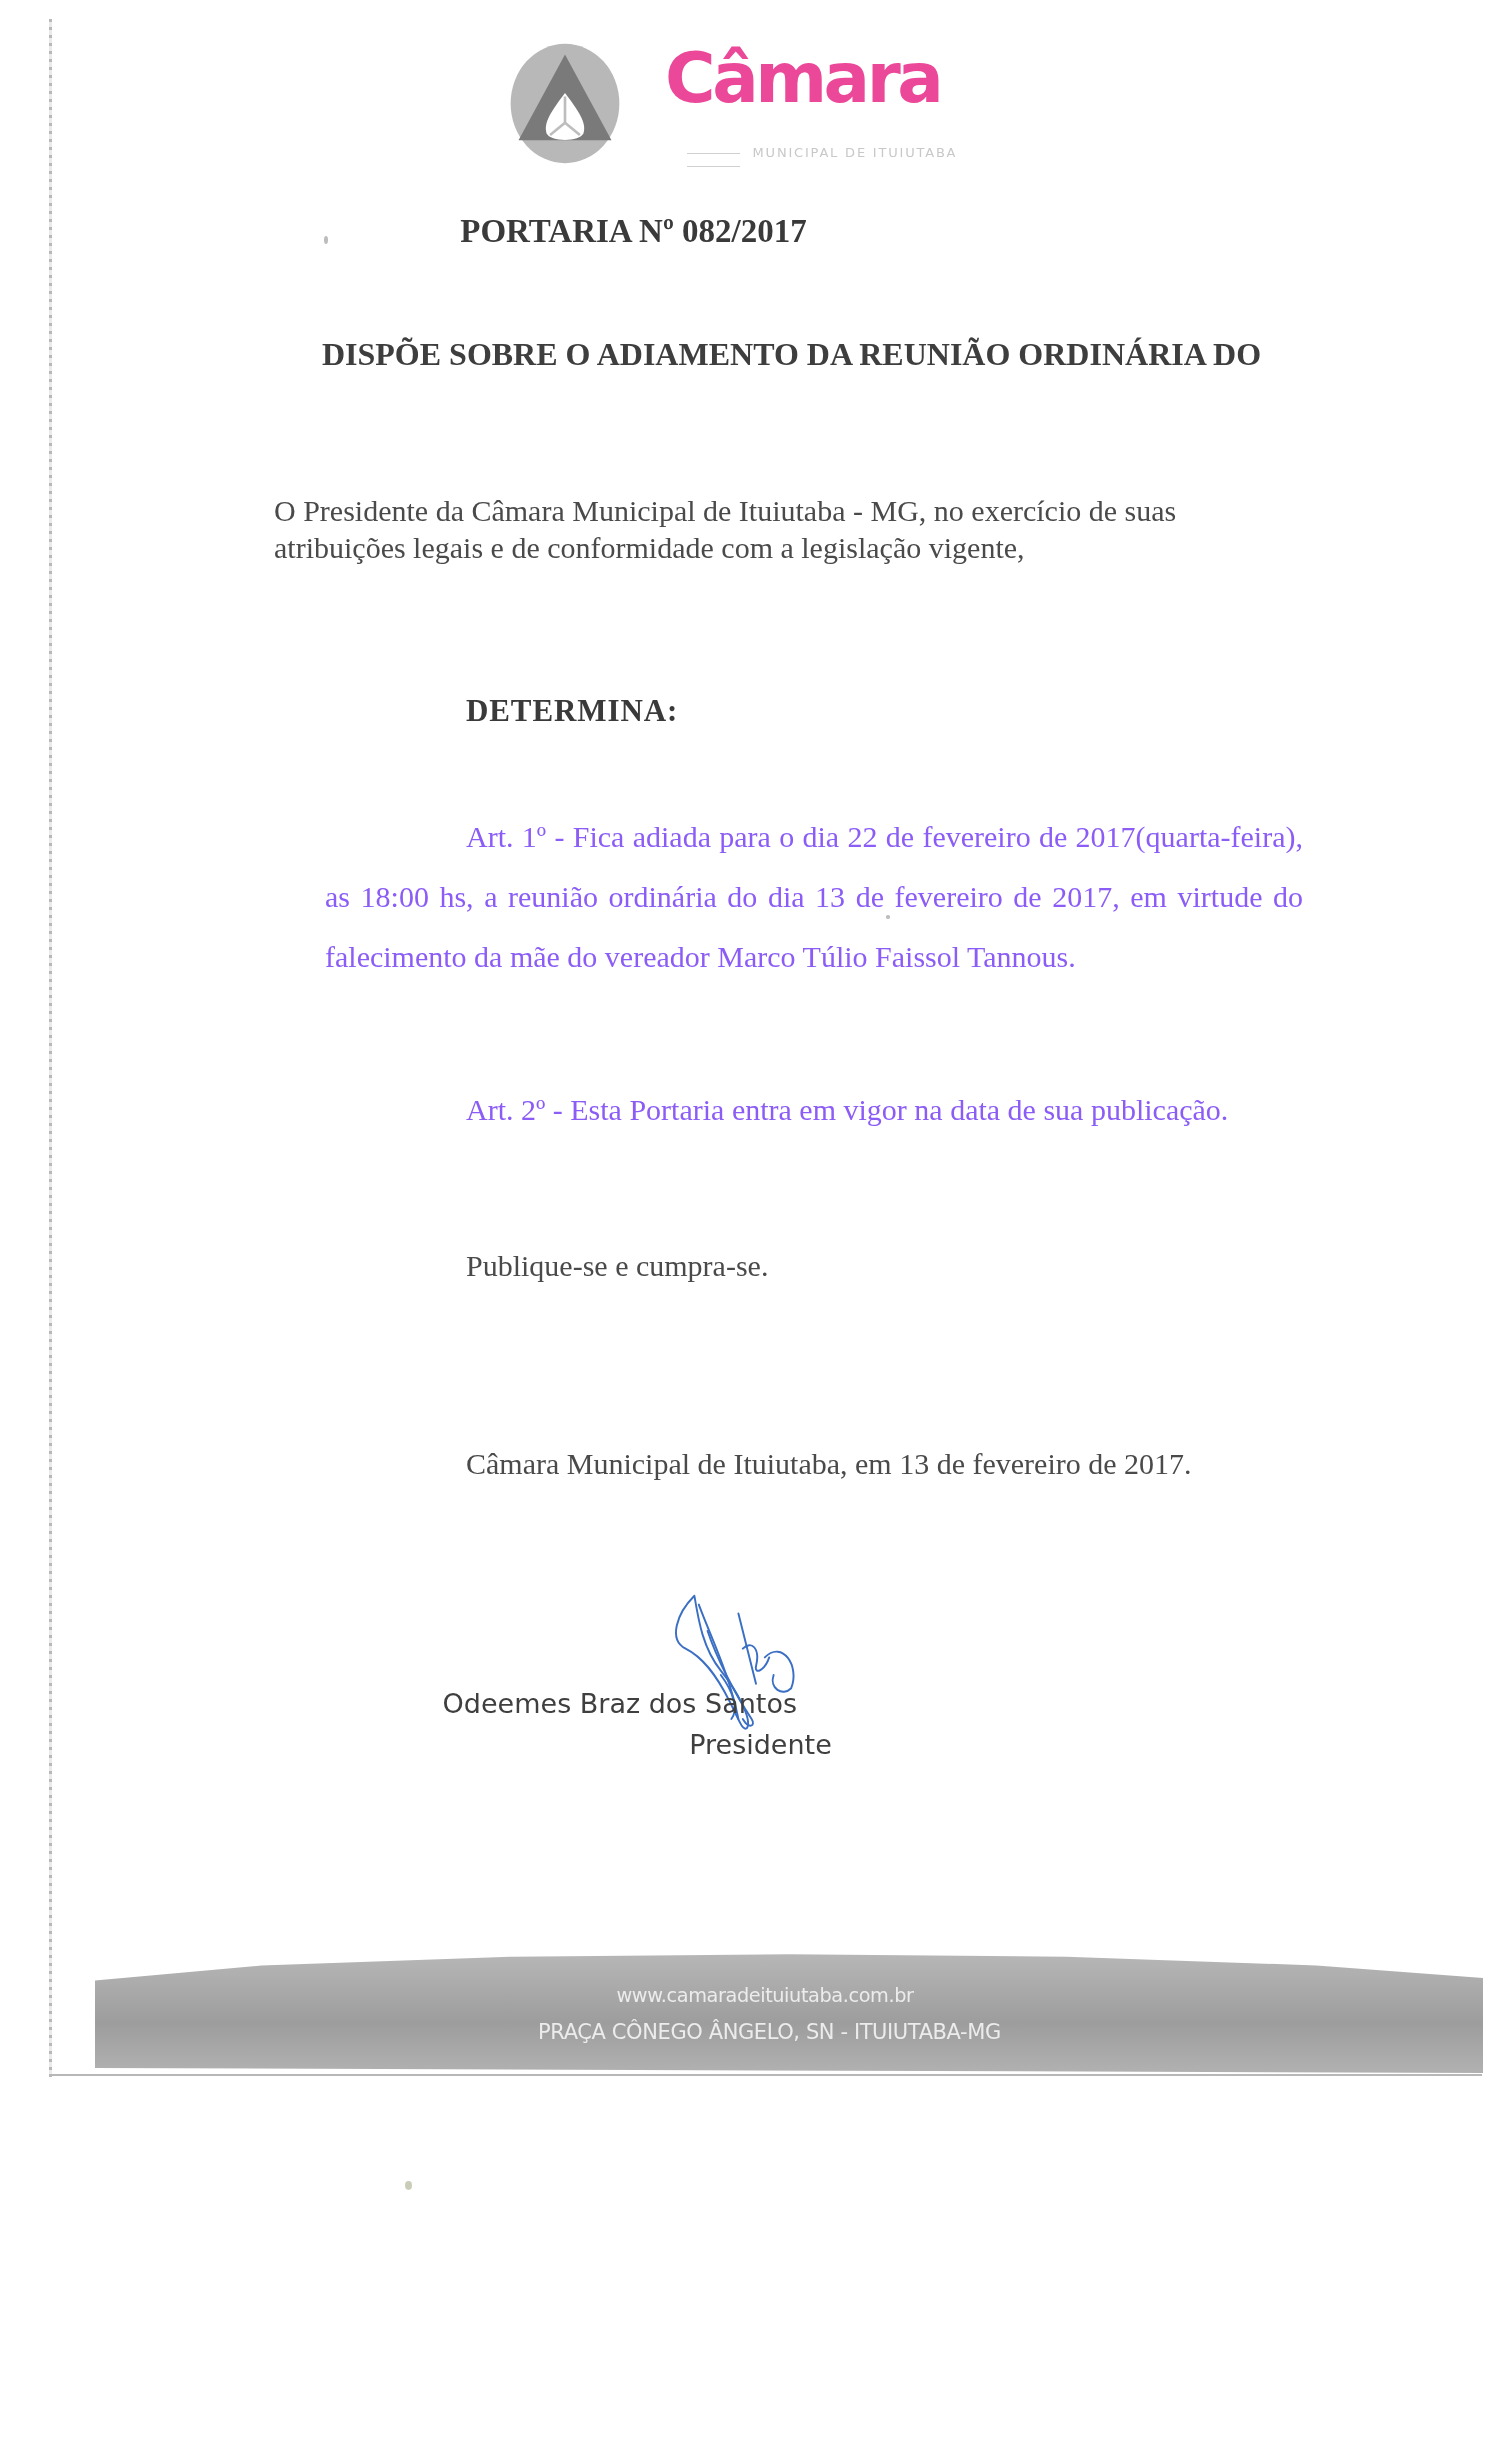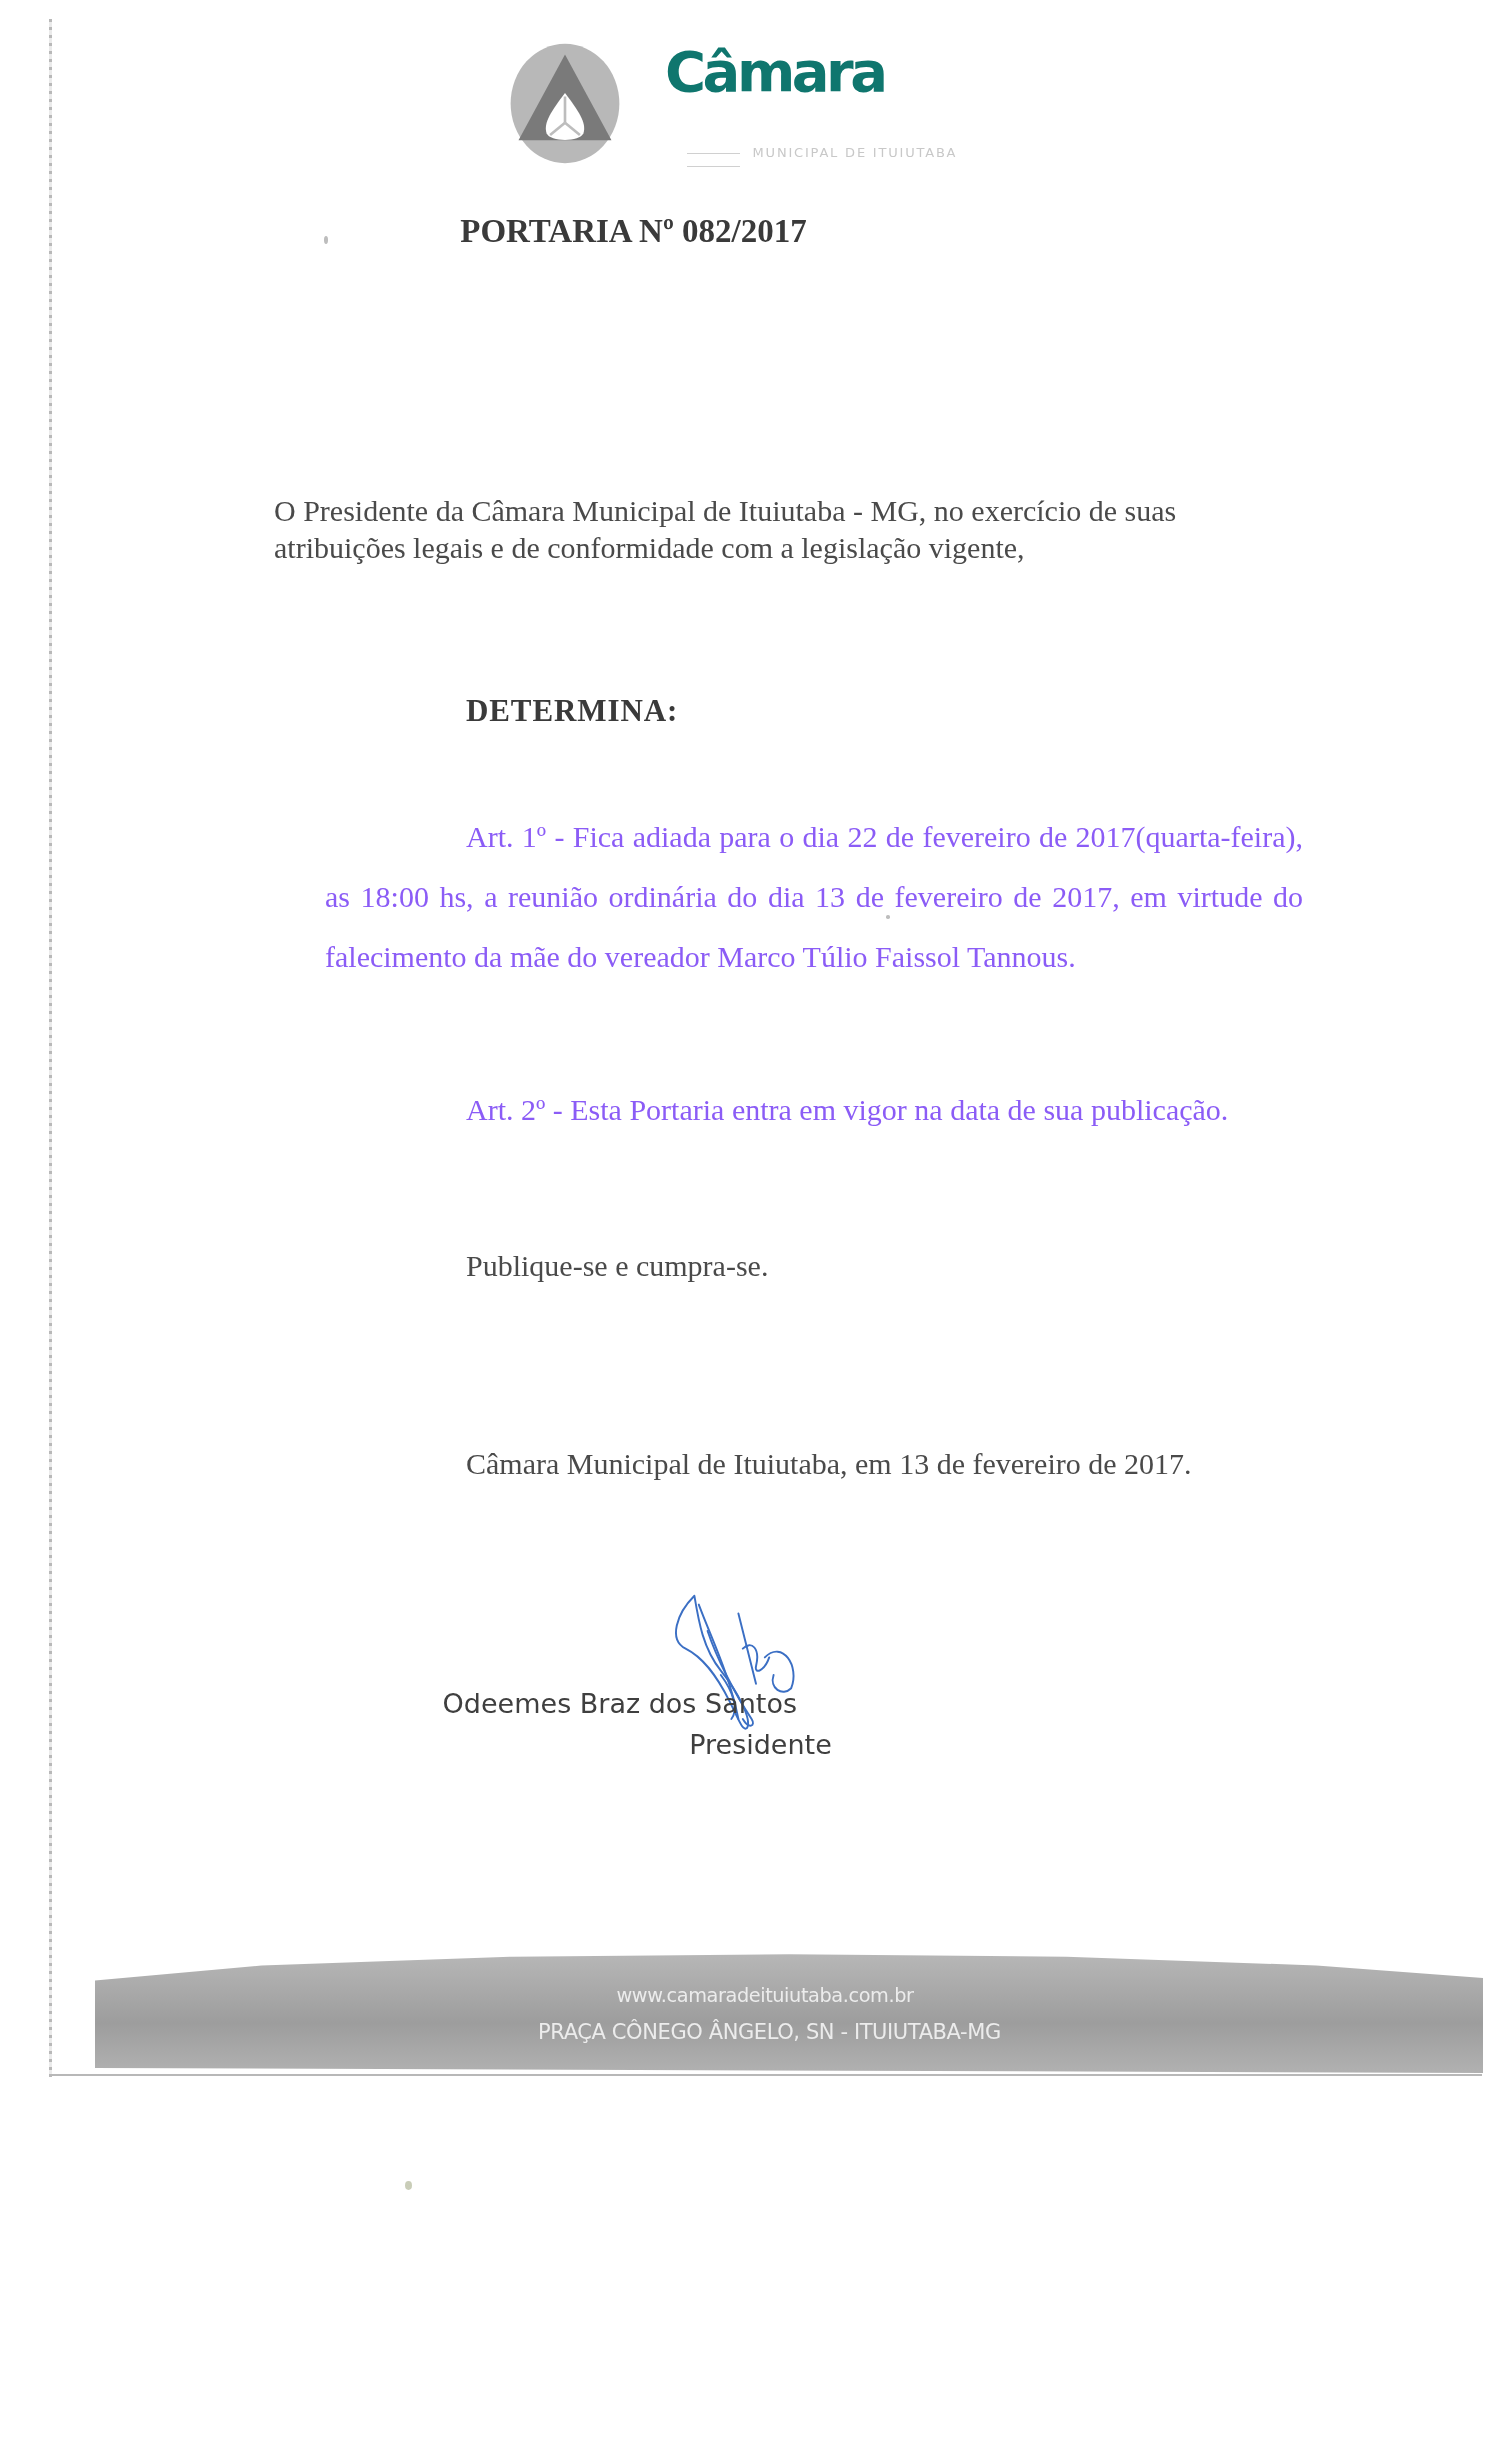--- a/index.html
+++ b/index.html
@@ -13,21 +13,21 @@
     opacity: 0.7;
   }
   .scan-edge-bottom {
     position: absolute; left: 49px; top: 2074px; width: 1433px; height: 1.8px; background: #b8b8b8;
   }
   
   .logo { position: absolute; left: 508px; top: 42px; width: 492px; height: 123px; }
   .logo-emblem { position: absolute; left: 0; top: 0; width: 114px; height: 123px; }
   .logo-word {
     position: absolute; left: 157px; top: 1.8px; font-family: "DejaVu Sans", "Liberation Sans", sans-serif;
-    font-weight: bold; font-size: 56px; letter-spacing: -3.5px; color: #0f766e; line-height: 1;
+    font-weight: bold; font-size: 69px; letter-spacing: -3.5px; color: #ec4899; line-height: 1;
   }
   .logo-sub {
     position: absolute; left: 167px; top: 104px; width: 325px; text-align: left;
     font-family: "DejaVu Sans", "Liberation Sans", sans-serif; font-size: 13px; letter-spacing: 1.8px;
     color: #c8c8c8; line-height: 1;
   }
   .logo-sub::before, .logo-sub::after {
     content: ""; display: inline-block; width: 53px; height: 0.9px; background: #d0d0d0; vertical-align: middle; margin: 0 12.3px;
   }
   
@@ -108,20 +108,21 @@
     <line x1="65" y1="92" x2="48" y2="106" stroke="#bdbdbd" stroke-width="3"></line>
     <line x1="65" y1="92" x2="82" y2="106" stroke="#bdbdbd" stroke-width="3"></line>
   </svg>
   <div class="logo-word">Câmara</div>
   <div class="logo-sub">MUNICIPAL DE ITUIUTABA</div>
 </div>
 
 <div class="portaria-title">PORTARIA Nº 082/2017</div>
 
 <div class="subject">
+  <div>DISPÕE SOBRE O ADIAMENTO DA REUNIÃO ORDINÁRIA DO</div>
 </div>
 
 <div class="intro">O Presidente da Câmara Municipal de Ituiutaba - MG, no exercício de suas atribuições legais e de conformidade com a legislação vigente,</div>
 
 <div class="determina">DETERMINA:</div>
 
 <div class="article art1">Art. 1º -  Fica adiada para o dia 22 de fevereiro de 2017(quarta-feira), as 18:00 hs, a reunião ordinária do dia 13 de fevereiro de 2017, em virtude do falecimento da mãe do vereador Marco Túlio Faissol Tannous.</div>
 
 <div class="article art2">Art. 2º - Esta Portaria entra em vigor na data de sua publicação.</div>
 

